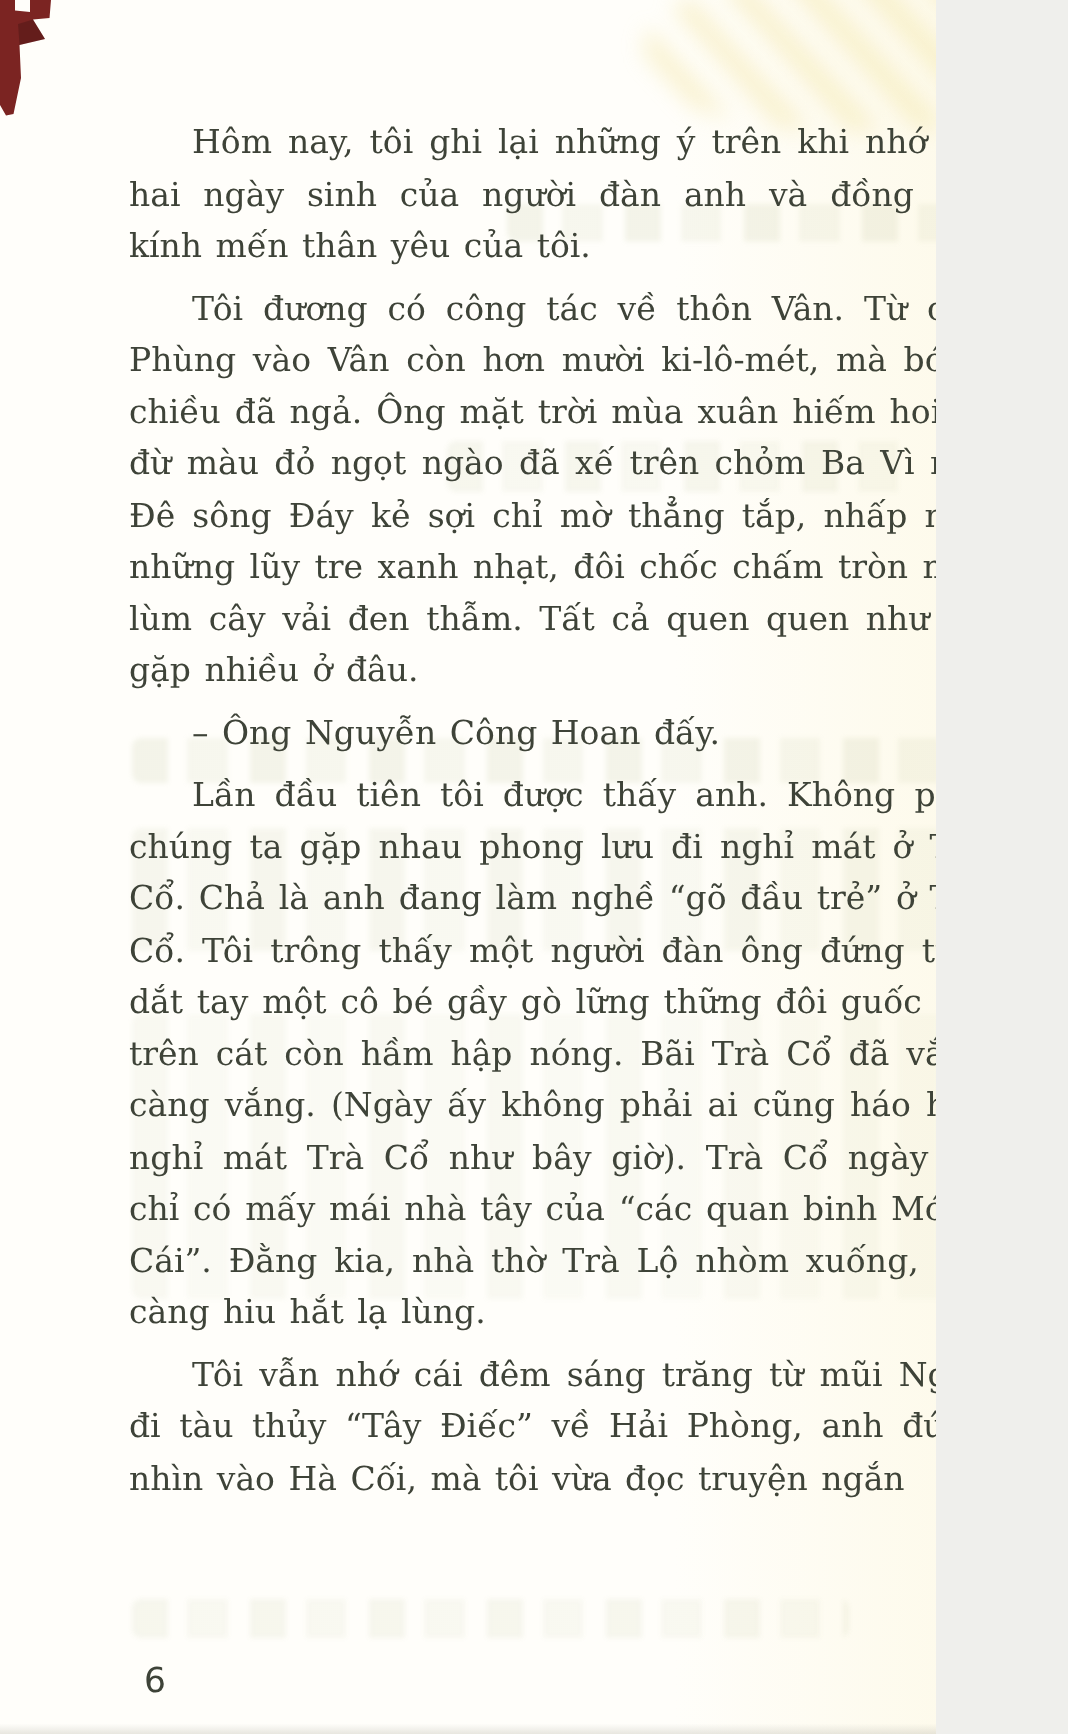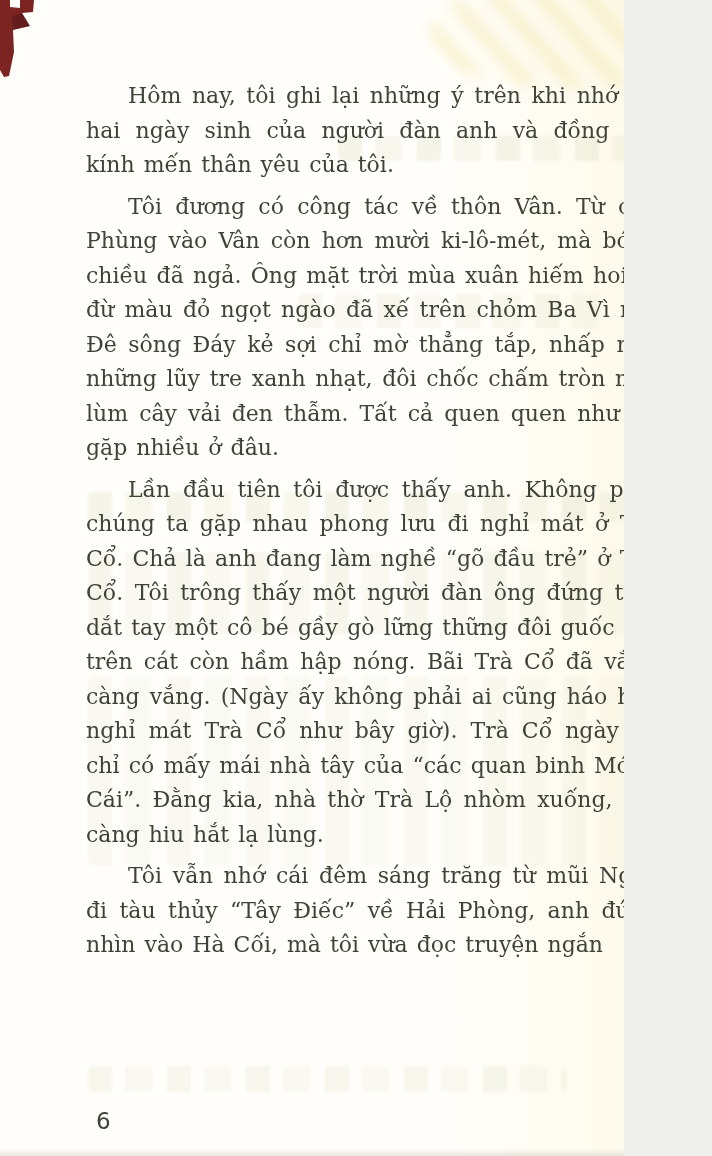--- a/index.html
+++ b/index.html
@@ -118,19 +118,20 @@
   <div class="ghost g1"></div>
   <div class="ghost g2"></div>
   <div class="ghost g3"></div>
   <div class="ghost g4"></div>
   <div class="ghost g5"></div>
   <div class="ghost g6"></div>
 
   <div class="text-block">
       <p class="para indent"><span>Hôm nay, tôi ghi lại những ý trên khi nhớ tới hai ngày sinh của người đàn anh và đồng chí kính mến thân yêu của tôi.</span></p>
       <p class="para indent"><span>Tôi đương có công tác về thôn Vân. Từ cầu Phùng vào Vân còn hơn mười ki-lô-mét, mà bóng chiều đã ngả. Ông mặt trời mùa xuân hiếm hoi lừ đừ màu đỏ ngọt ngào đã xế trên chỏm Ba Vì rồi. Đê sông Đáy kẻ sợi chỉ mờ thẳng tắp, nhấp nhô những lũy tre xanh nhạt, đôi chốc chấm tròn một lùm cây vải đen thẫm. Tất cả quen quen như đã gặp nhiều ở đâu.</span></p>
+      <p class="para indent"><span>– Ông Nguyễn Công Hoan đấy.</span></p>
       <p class="para indent"><span>Lần đầu tiên tôi được thấy anh. Không phải chúng ta gặp nhau phong lưu đi nghỉ mát ở Trà Cổ. Chả là anh đang làm nghề “gõ đầu trẻ” ở Trà Cổ. Tôi trông thấy một người đàn ông đứng tuổi dắt tay một cô bé gầy gò lững thững đôi guốc lên trên cát còn hầm hập nóng. Bãi Trà Cổ đã vắng càng vắng. (Ngày ấy không phải ai cũng háo hức nghỉ mát Trà Cổ như bây giờ). Trà Cổ ngày ấy chỉ có mấy mái nhà tây của “các quan binh Móng Cái”. Đằng kia, nhà thờ Trà Lộ nhòm xuống, bãi càng hiu hắt lạ lùng.</span></p>
       <p class="para indent"><span>Tôi vẫn nhớ cái đêm sáng trăng từ mũi Ngọc đi tàu thủy “Tây Điếc” về Hải Phòng, anh đứng nhìn vào Hà Cối, mà tôi vừa đọc truyện ngắn </span></p>
     </div>
 
   <div class="page-number">6</div>
 
 </div>
 
 </body></html>

